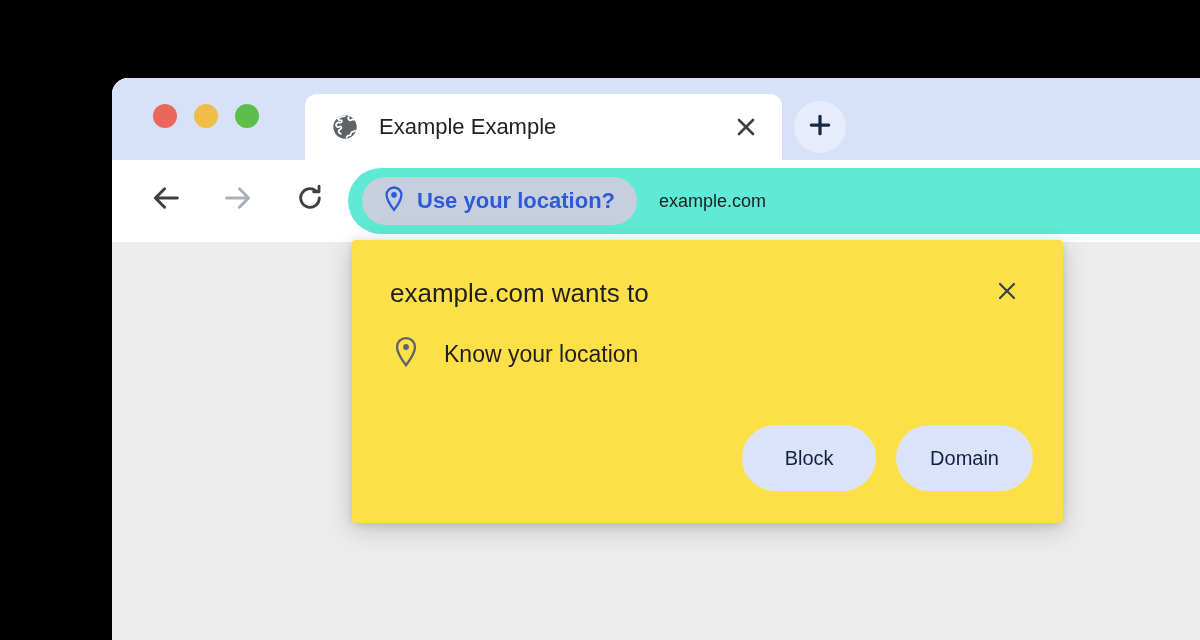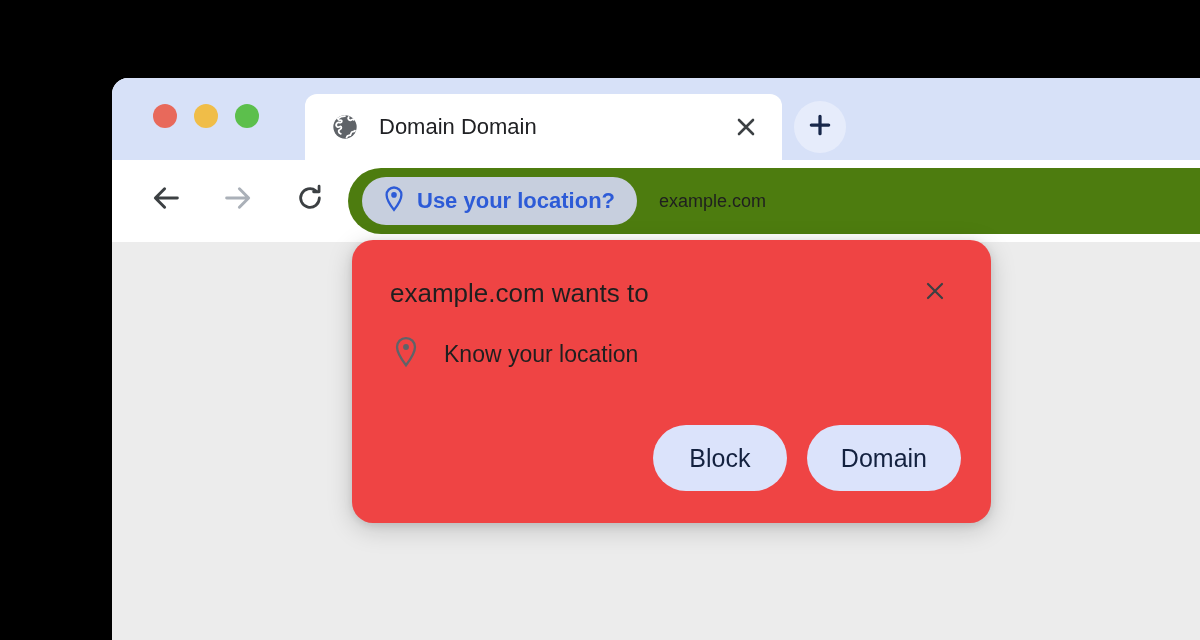--- a/index.html
+++ b/index.html
@@ -136,21 +136,21 @@
     align-items: center;
     justify-content: center;
   }
 
   .omnibox {
     position: absolute;
     left: 236px;
     top: 8px;
     width: 852px;
     height: 66px;
-    background: #4d7c0f;
+    background: #5eead4;
     border-radius: 33px 0 0 33px;
     display: flex;
     align-items: center;
     padding-left: 14px;
   }
 
   .location-chip {
     height: 48px;
     background: #c7cfde;
     border-radius: 24px;
@@ -182,24 +182,24 @@
     width: 1088px;
     height: 398px;
     background: #ececec;
   }
 
   
   .permission-dialog {
     position: absolute;
     left: 352px;
     top: 240px;
-    width: 639px;
+    width: 711px;
     height: 283px;
-    background: #ef4444;
-    border-radius: 21px;
+    background: #fde047;
+    border-radius: 4px;
     box-shadow: 0 6px 26px rgba(0,0,0,0.18), 0 2px 8px rgba(0,0,0,0.10);
   }
 
   .dialog-header {
     position: absolute;
     left: 0;
     top: 0;
     width: 100%;
     height: 106px;
     display: flex;
@@ -253,21 +253,21 @@
   }
   .dialog-btn {
     height: 66px;
     min-width: 134px;
     padding: 0 34px;
     border: none;
     border-radius: 33px;
     background: #dbe3fb;
     color: #13213f;
     font-family: "Liberation Sans", sans-serif;
-    font-size: 25px;
+    font-size: 20px;
     cursor: pointer;
     display: flex;
     align-items: center;
     justify-content: center;
     white-space: nowrap;
   }
 </style>
 </head>
 <body>
 
@@ -285,21 +285,21 @@
 
       <div class="tab">
         <span class="tab-favicon">
           <svg width="28" height="28" viewBox="0 0 24 24" aria-hidden="true">
             <circle cx="12" cy="12" r="10" fill="#5f6368"></circle>
             <path d="M12 2.6a9.4 9.4 0 0 0-6.2 2.3c.4 1 1.3 1.5 2.2 1.3.8-.2 1.4.3 1.2 1.1-.2.9-1.1 1.1-1.9.9-1.1-.3-2.1.1-2.6 1-.5.9-.3 2 .5 2.6.7.5 1.6.4 2.3-.1.6-.4 1.3-.1 1.4.6.1.8-.3 1.3-1 1.6-1 .4-1.5 1.4-1.2 2.4.2.8.9 1.4 1.7 1.6" fill="none" stroke="#ffffff" stroke-width="1.5" stroke-linecap="round"></path>
             <path d="M15.2 3.4c-.6.8-.5 1.8.2 2.4.7.6 1.8.5 2.5-.1.5-.4 1.1-.3 1.5.1" fill="none" stroke="#ffffff" stroke-width="1.5" stroke-linecap="round"></path>
             <path d="M13.3 20.9c.3-1 1.1-1.6 2.1-1.7 1-.1 1.7-.8 1.8-1.8.1-.9.8-1.5 1.7-1.5.7 0 1.3-.3 1.7-.8" fill="none" stroke="#ffffff" stroke-width="1.5" stroke-linecap="round"></path>
           </svg>
         </span>
-        <span class="tab-title">Domain Domain</span>
+        <span class="tab-title">Example Example</span>
         <span class="tab-close">
           <svg width="24" height="24" viewBox="0 0 24 24" aria-hidden="true">
             <path d="M5 5 L19 19 M19 5 L5 19" stroke="#3c4043" stroke-width="2.6" stroke-linecap="round"></path>
           </svg>
         </span>
       </div>
 
       <div class="new-tab-button">
         <span>
           <svg width="26" height="26" viewBox="0 0 24 24" aria-hidden="true">

